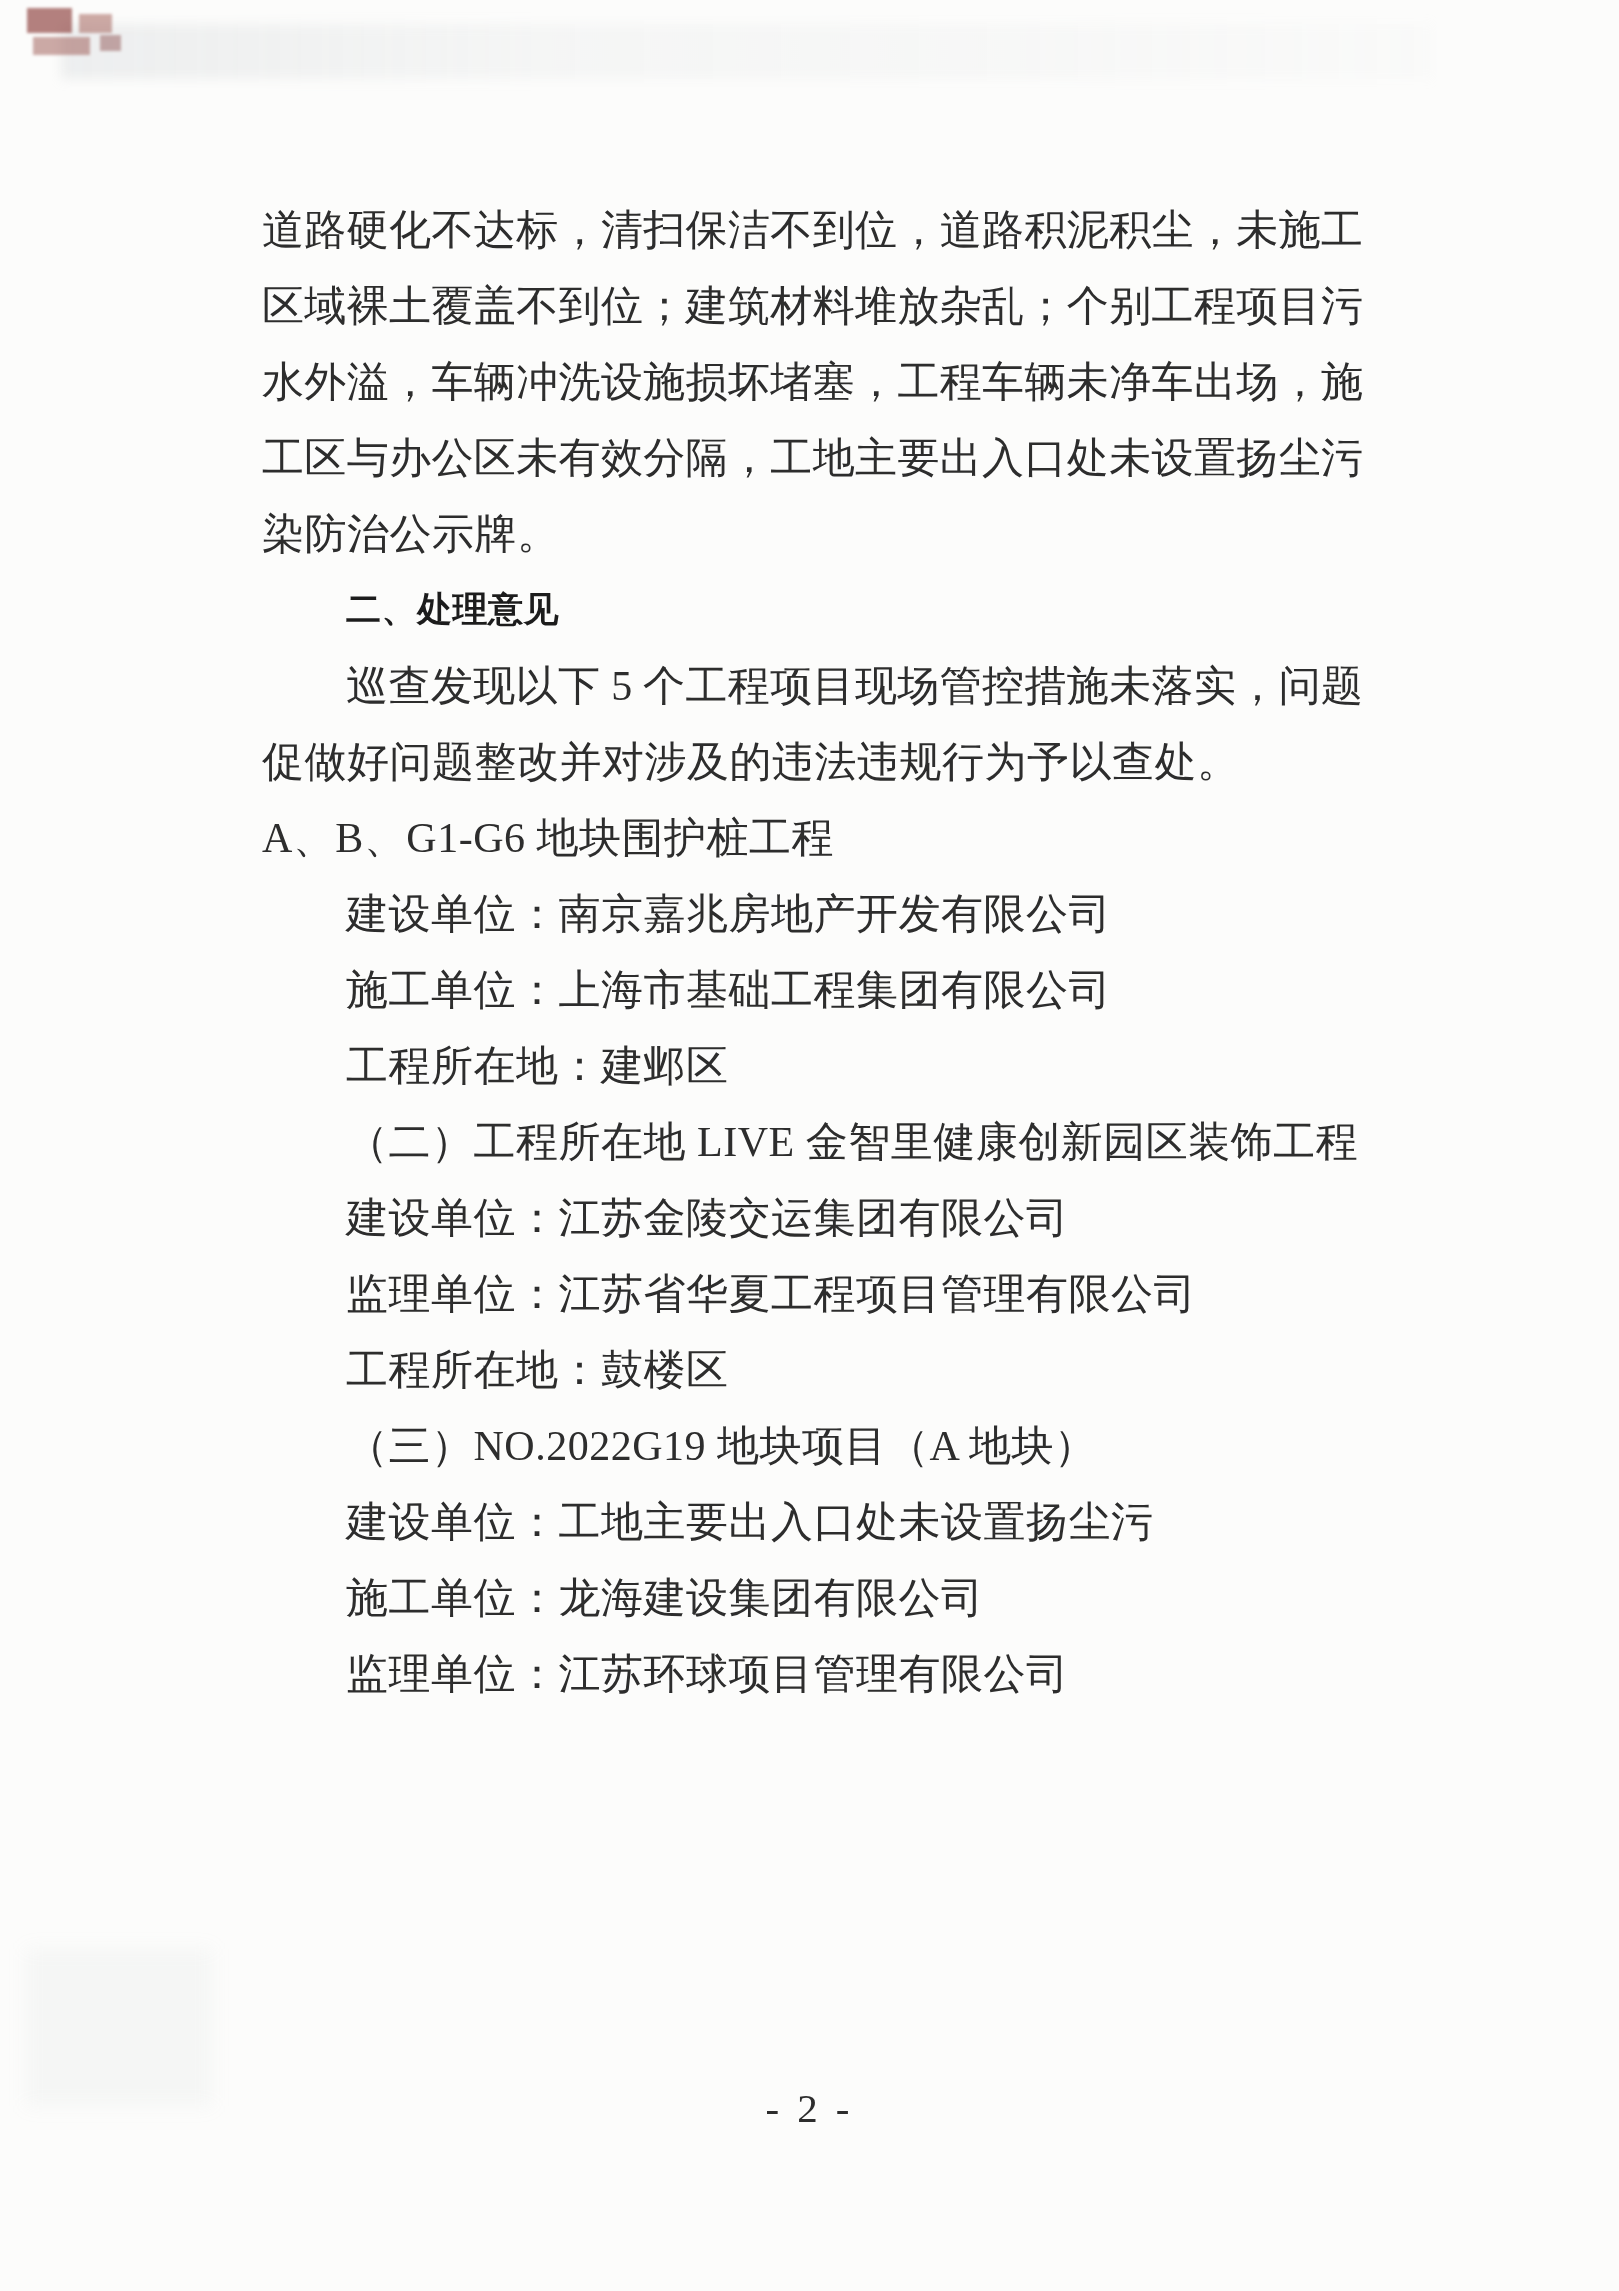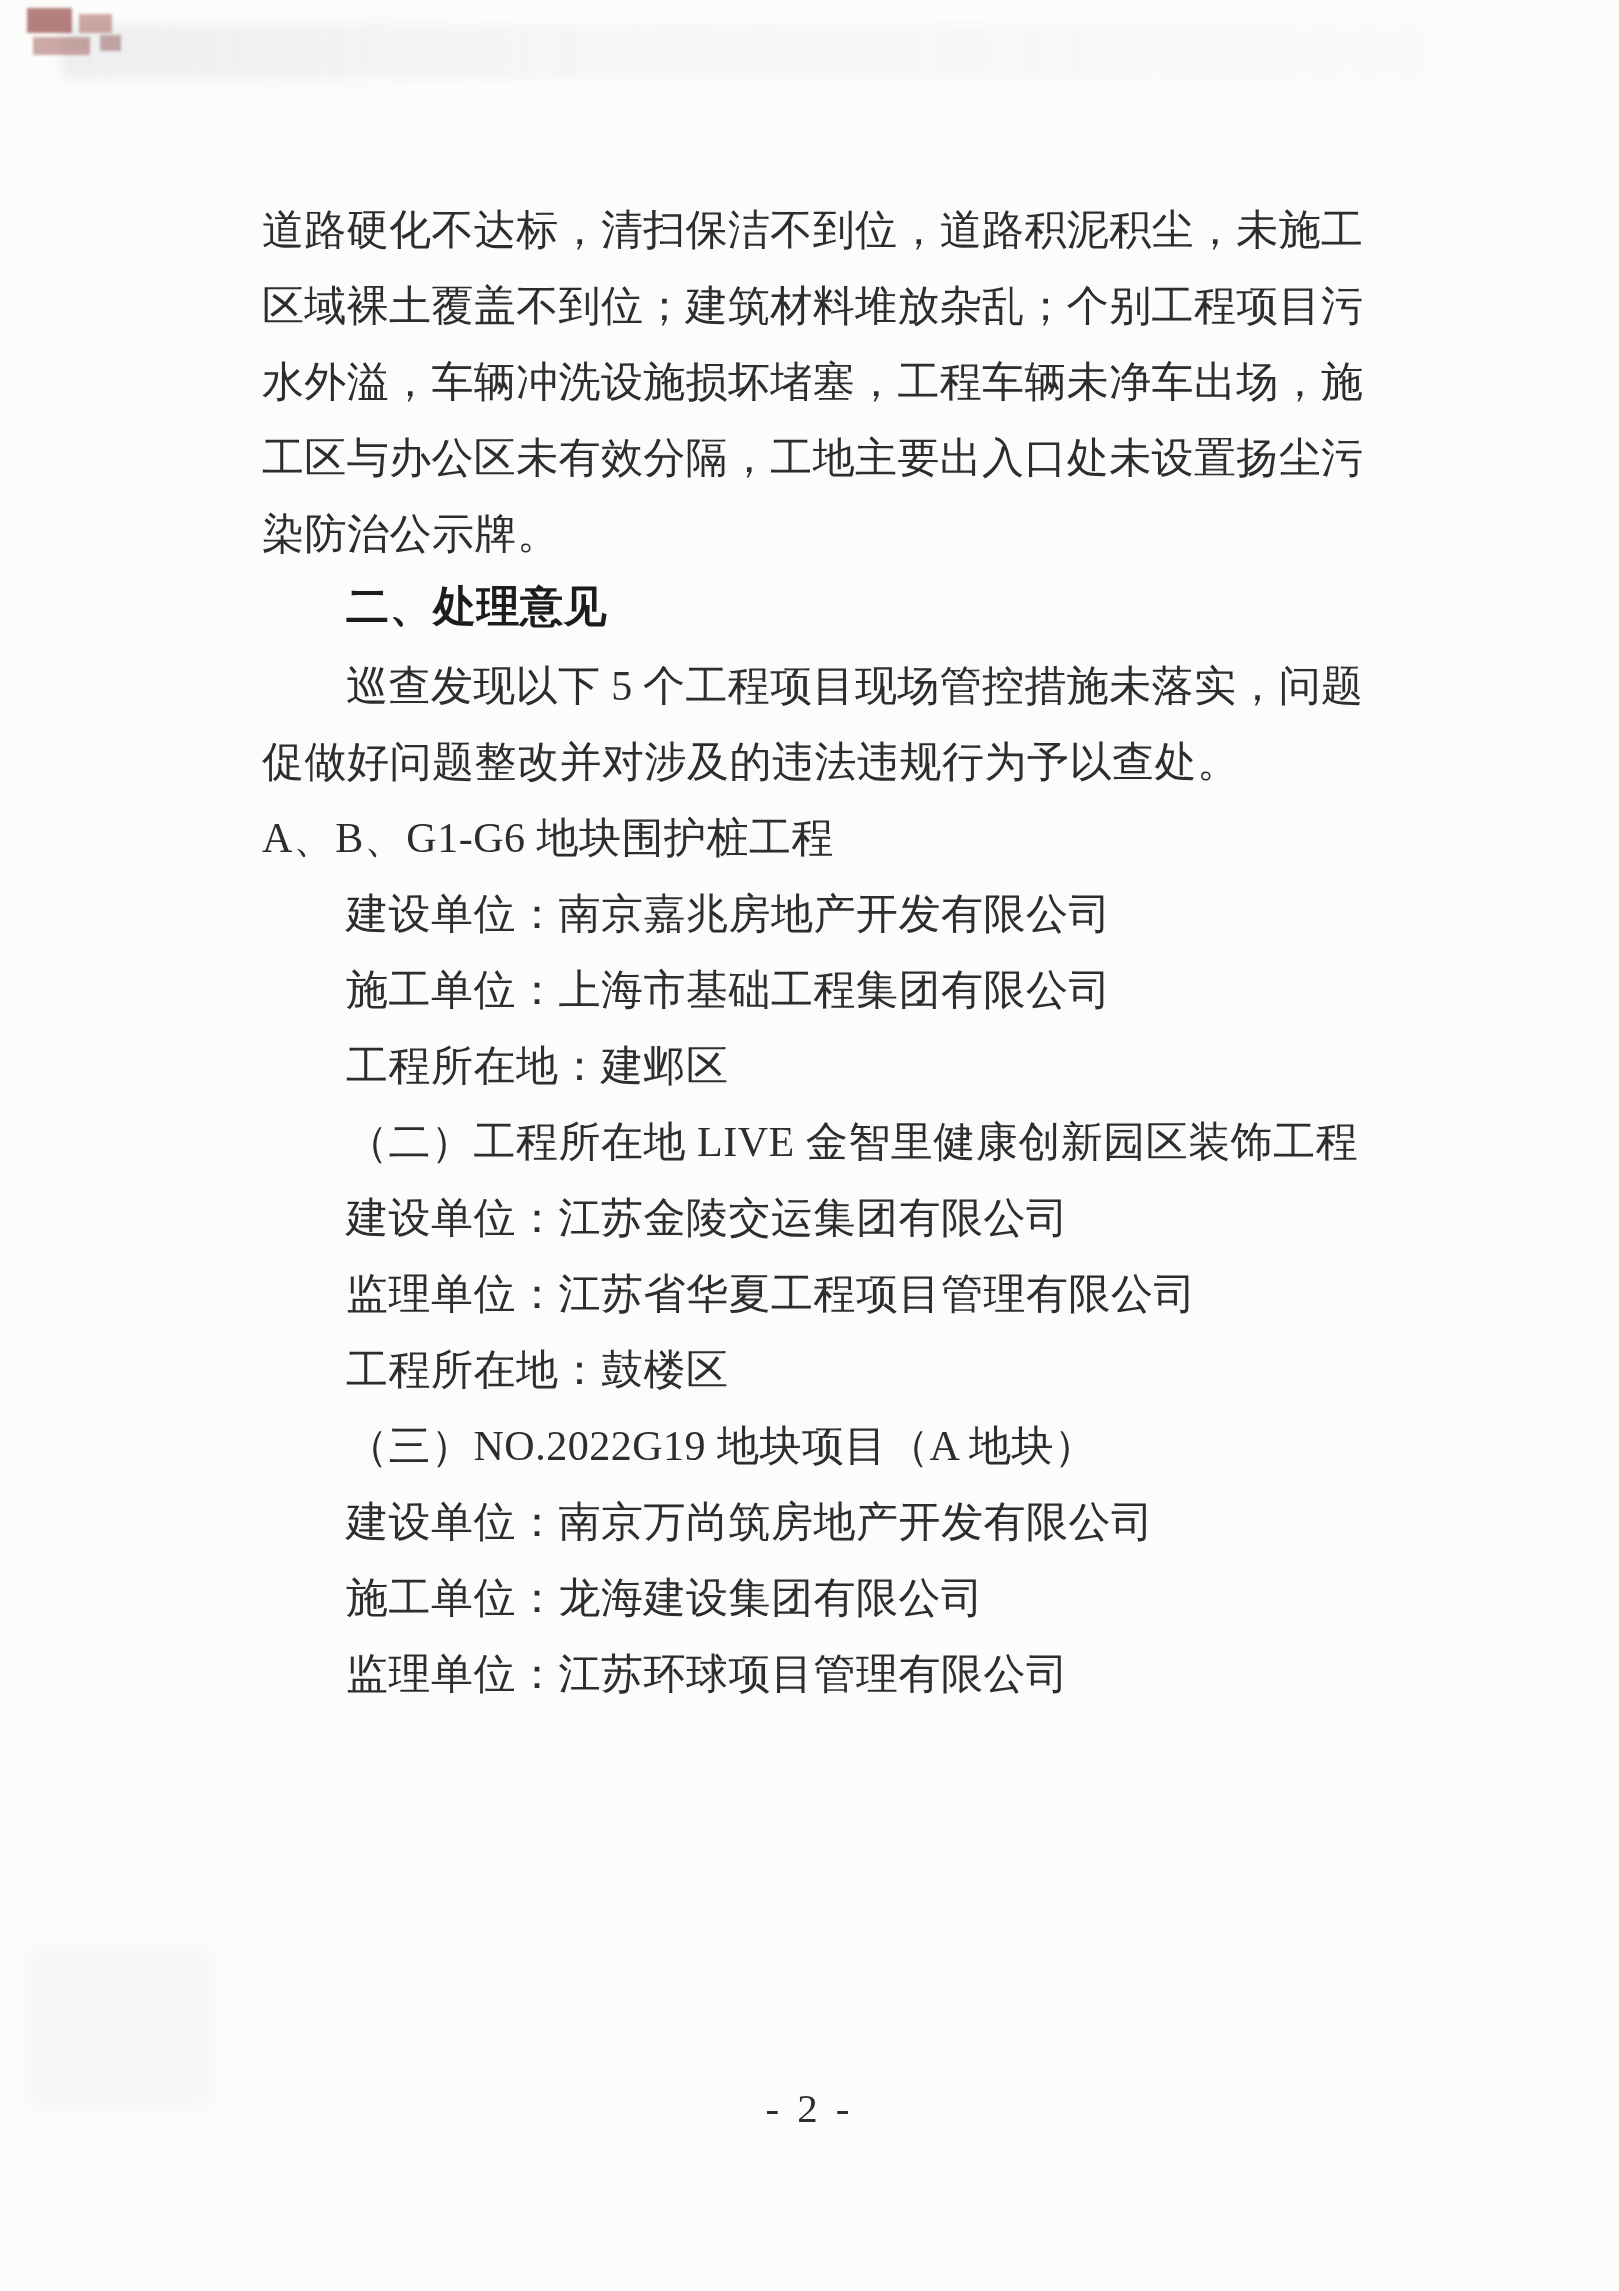--- a/index.html
+++ b/index.html
@@ -39,23 +39,23 @@
     letter-spacing:0.5px;
   }
   .j{ 
     white-space:normal;
     text-align:justify;
     text-align-last:justify;
     letter-spacing:0;
   }
   .indent{text-indent:84px;}
   .heading{
-    font-family:Liberation Mono, monospace;
+    font-family:Liberation Serif, serif;
     font-weight:bold;
-    font-size:43px;
+    font-size:35px;
     color:#1c1c1c;
   }
   .page-number{
     position:absolute;
     left:0;top:2084px;width:1619px;
     text-align:center;
     font-size:41px;
     color:#2d2d2d;
     font-family:"Liberation Serif","DejaVu Serif",serif;
     letter-spacing:3.9px;
@@ -92,21 +92,21 @@
     <div class="line indent">建设单位：南京嘉兆房地产开发有限公司</div>
     <div class="line indent">施工单位：上海市基础工程集团有限公司</div>
     <div class="line indent">工程所在地：建邺区</div>
 
     <div class="line indent">（二）工程所在地 LIVE 金智里健康创新园区装饰工程</div>
     <div class="line indent">建设单位：江苏金陵交运集团有限公司</div>
     <div class="line indent">监理单位：江苏省华夏工程项目管理有限公司</div>
     <div class="line indent">工程所在地：鼓楼区</div>
 
     <div class="line indent">（三）NO.2022G19 地块项目（A 地块）</div>
-    <div class="line indent">建设单位：南京万尚筑房地产开发有限公司</div>
+    <div class="line indent">建设单位：工地主要出入口处未设置扬尘污</div>
     <div class="line indent">施工单位：龙海建设集团有限公司</div>
     <div class="line indent">监理单位：江苏环球项目管理有限公司</div>
 
   </div>
 
   <div class="page-number">- 2 -</div>
 
 </div>
 
 

